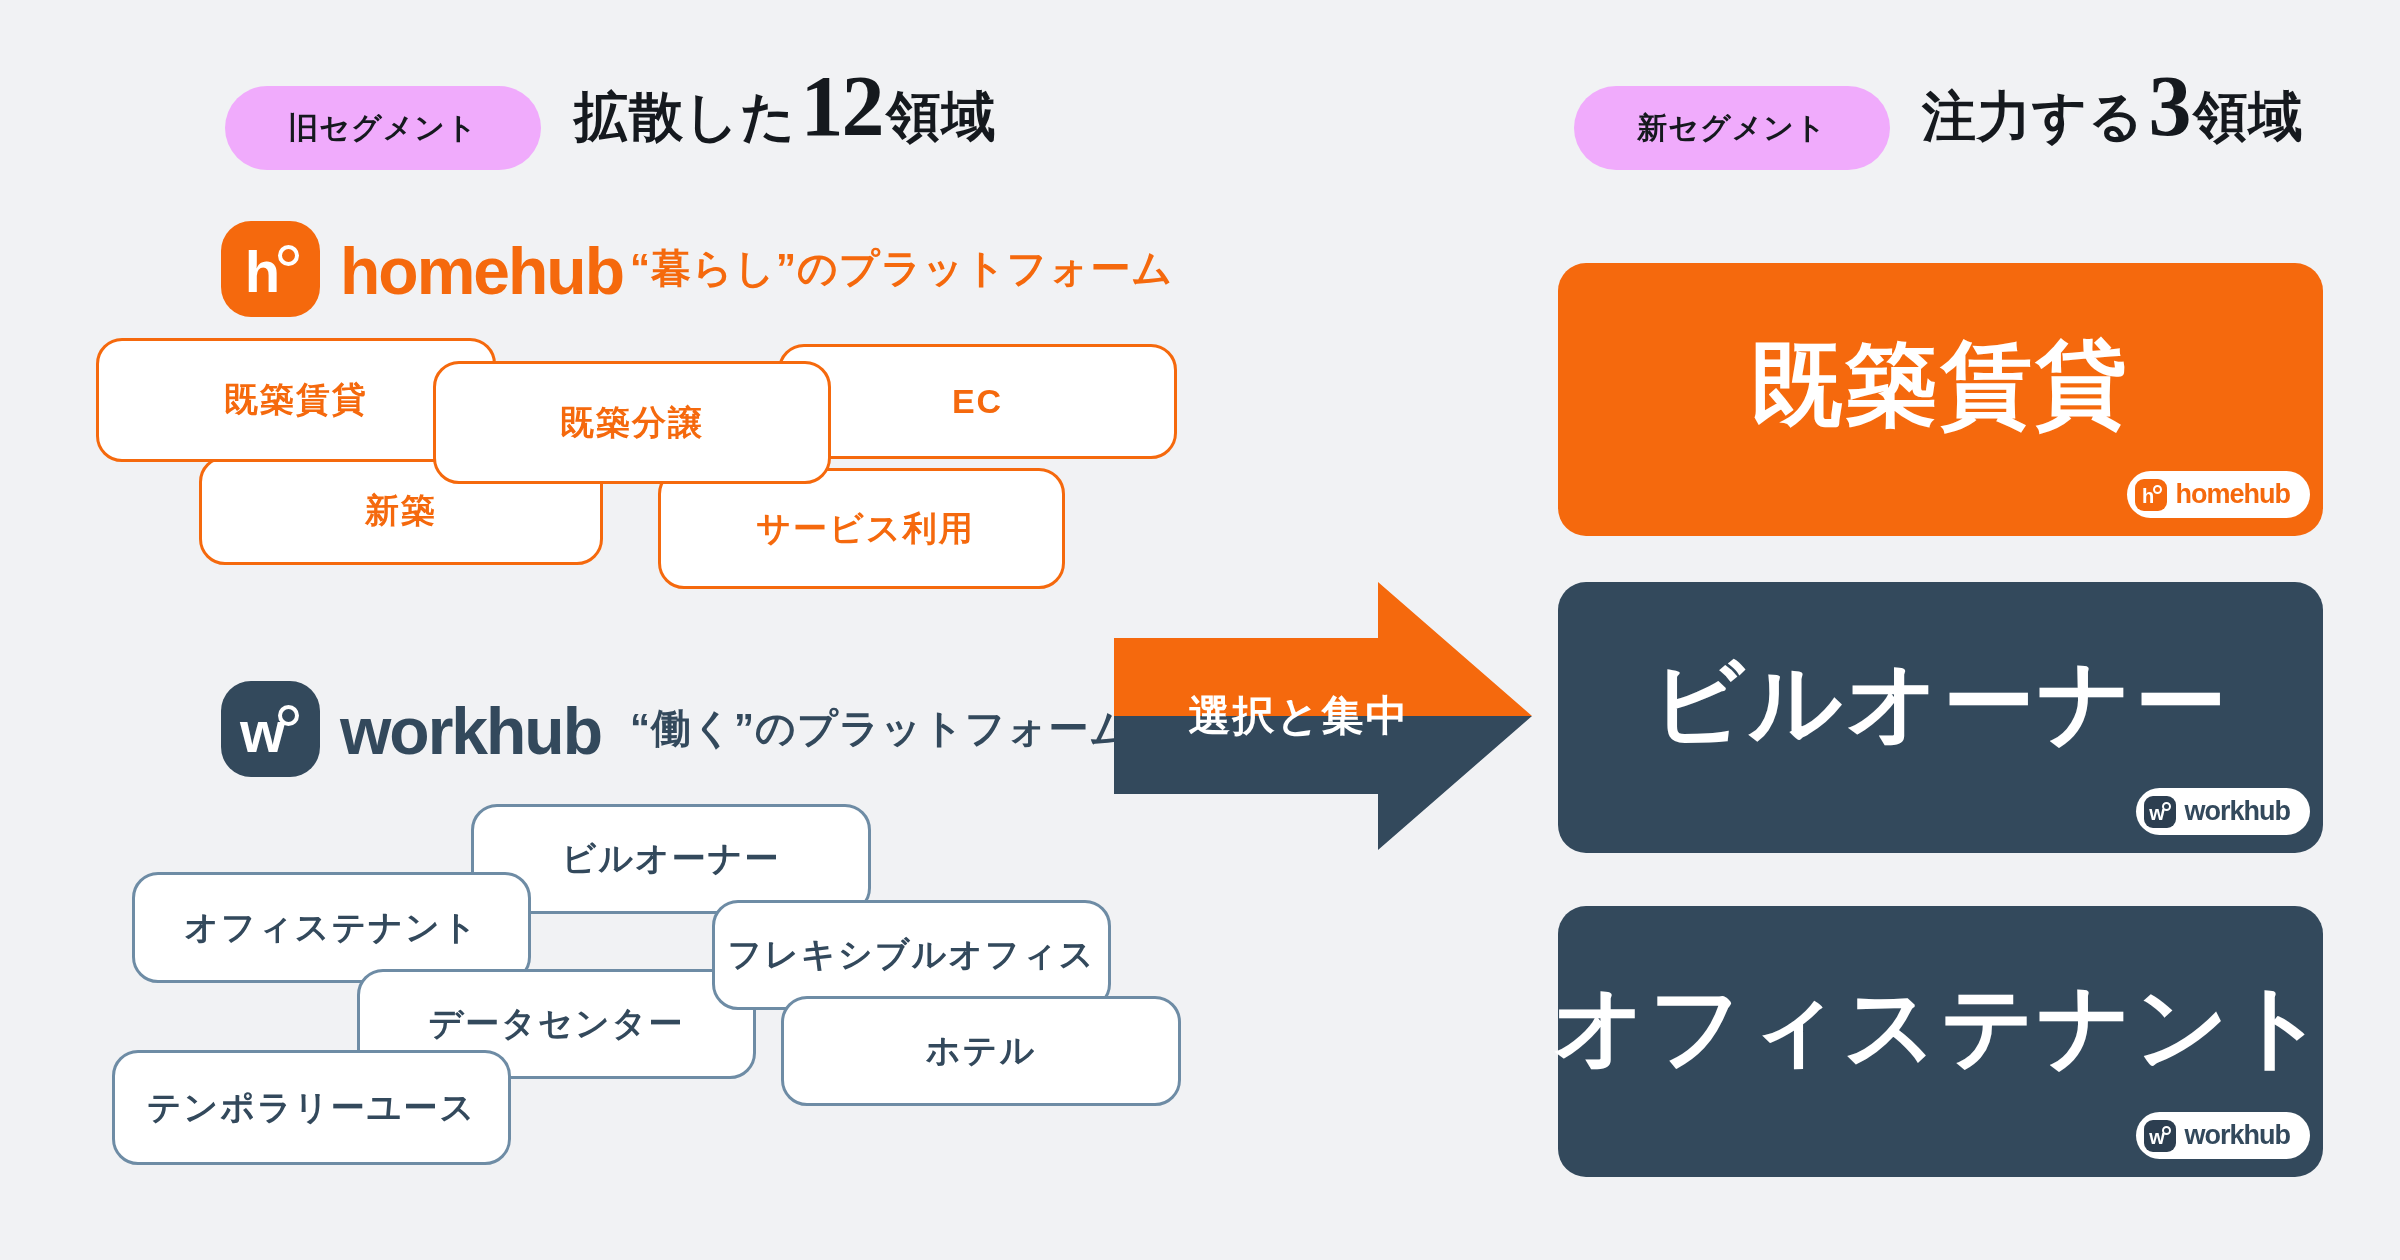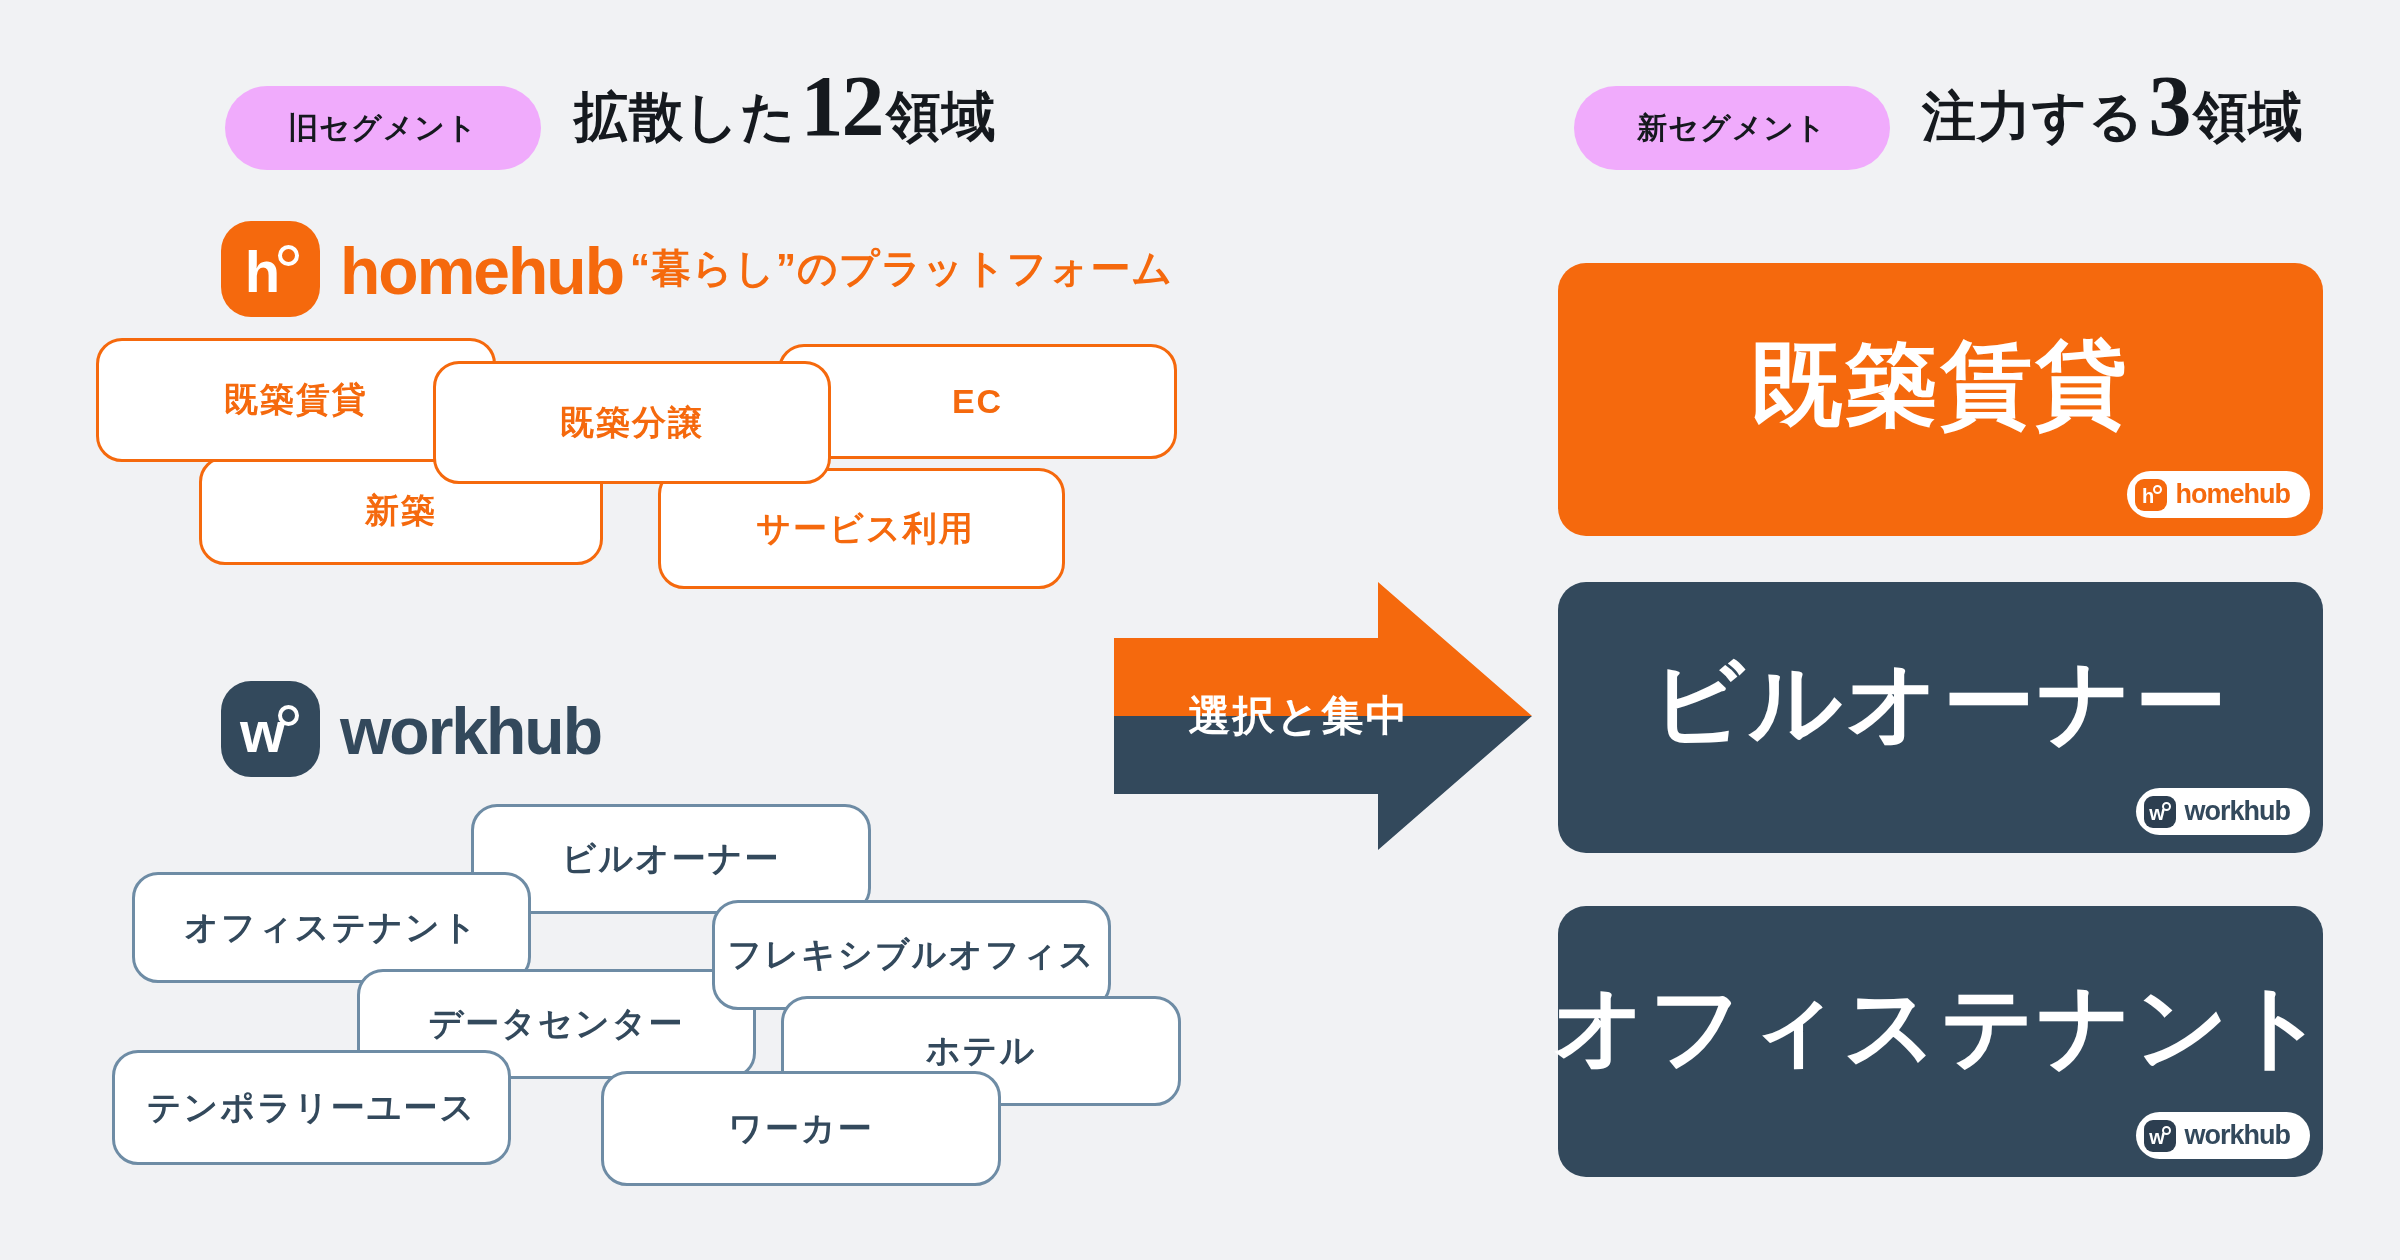--- a/index.html
+++ b/index.html
@@ -191,28 +191,28 @@
   <div class="box home hb2">既築分譲</div>
   <div class="box home hb3">EC</div>
   <div class="box home hb4">新築</div>
   <div class="box home hb5">サービス利用</div>
 
   <div class="logo-icon work">
     <span class="glyph">w</span>
     <span class="ring"></span>
   </div>
   <div class="wordmark work">workhub</div>
+  <div class="tagline work">“働く”のプラットフォーム</div>
 
   <div class="box work wb1">ビルオーナー</div>
   <div class="box work wb2">オフィステナント</div>
   <div class="box work wb4">データセンター</div>
   <div class="box work wb3">フレキシブルオフィス</div>
   <div class="box work wb5">ホテル</div>
   <div class="box work wb6">テンポラリーユース</div>
-  <div class="box work wb7">ワーカー</div>
 
   <div class="arrow">
     <div class="half-top"></div>
     <div class="half-bottom"></div>
     <div class="label">選択と集中</div>
   </div>
 
   <div class="card c1">
     <div class="card-label">既築賃貸</div>
     <div class="badge home">

